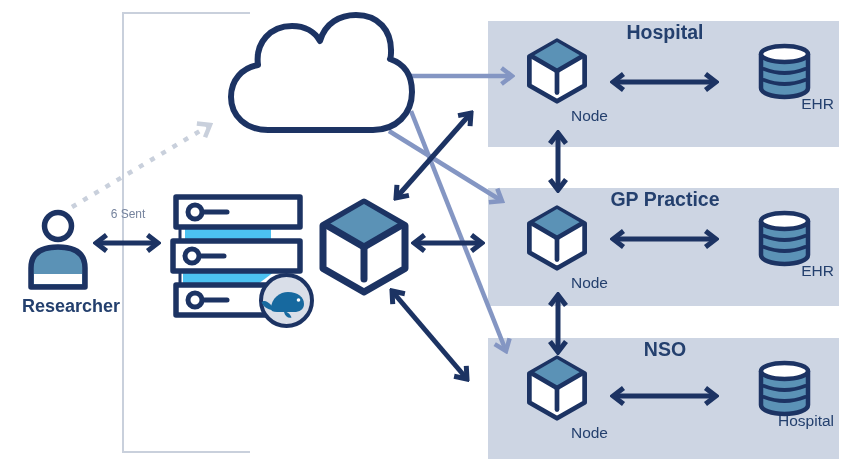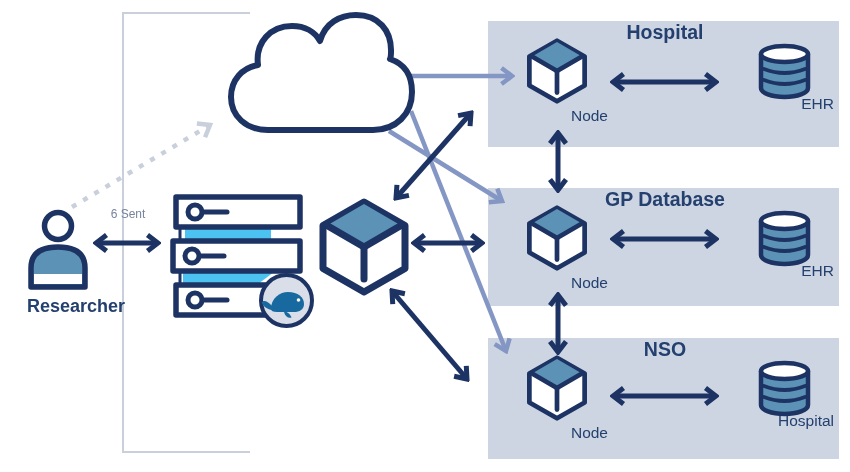--- a/index.html
+++ b/index.html
@@ -18,21 +18,21 @@
   
   .panel{position:absolute;left:488px;width:351px;background:var(--panel_bg);}
   .panel-title{position:absolute;left:60px;width:234px;text-align:center;
                font-size:19.5px;font-weight:600;color:var(--text);}
   .node-label,.db-label{position:absolute;text-align:right;font-size:15.5px;
                font-weight:500;color:var(--text);}
   .node-label{left:20px;width:100px;top:86px;}
   .db-label{left:246px;width:100px;top:74px;}
   
   .lbl{position:absolute;text-align:center;color:var(--text);}
-  .lbl-researcher{left:16px;top:296px;width:120px;font-size:18px;font-weight:600;}
+  .lbl-researcher{left:0;top:296px;width:120px;font-size:18px;font-weight:600;text-align:right;}
   .lbl-server{left:192px;top:163px;width:100px;font-size:18px;font-weight:600;}
   .lbl-sent{left:95px;top:207px;width:66px;font-size:12px;font-weight:400;color:var(--sent_text);}
   
   .ln{fill:none;}
   .ln-navy{stroke:var(--navy);stroke-width:5;}
   .ln-slate{stroke:var(--slate);stroke-width:4.5;}
   .ln-gray{stroke:var(--gray);stroke-width:4.5;stroke-dasharray:5 8;}
   .mk{fill:none;}
   .mk-navy{stroke:var(--navy);stroke-width:5;}
   .mk-slate{stroke:var(--slate);stroke-width:4.5;}
@@ -84,21 +84,21 @@
         <use href="#sym-cube"></use>
       </svg>
     <div class="node-label">Node</div>
     <svg class="abs" style="left:268px;top:22px;" width="57" height="58" viewBox="0 0 57 58">
         <use href="#sym-db"></use>
       </svg>
     <div class="db-label">EHR</div>
   </div>
 
   <div class="panel" style="top:188px;height:118px;">
-    <div class="panel-title">GP Database</div>
+    <div class="panel-title">GP Practice</div>
     <svg class="abs" style="left:38px;top:16px;" width="62" height="68" viewBox="0 0 92 100">
         <use href="#sym-cube"></use>
       </svg>
     <div class="node-label">Node</div>
     <svg class="abs" style="left:268px;top:22px;" width="57" height="58" viewBox="0 0 57 58">
         <use href="#sym-db"></use>
       </svg>
     <div class="db-label">EHR</div>
   </div>
 

